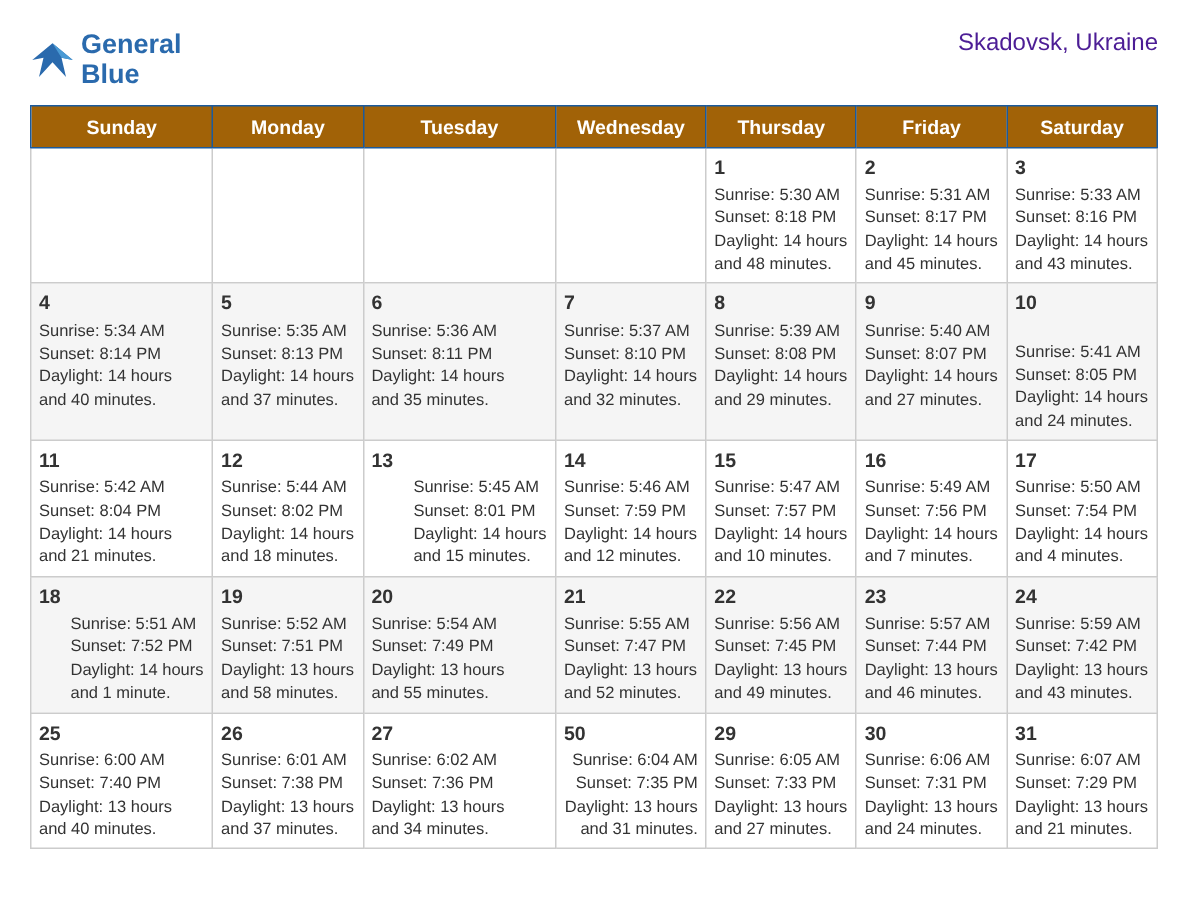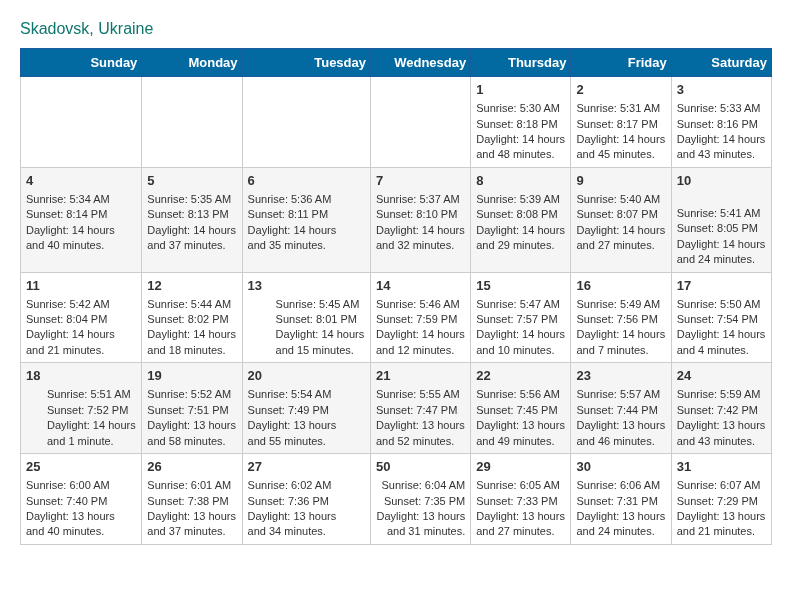--- a/index.html
+++ b/index.html
@@ -38,32 +38,32 @@
       text-align: right;
     }
     .main-title {
       font-size: 36px;
       font-weight: normal;
       color: #333;
       line-height: 1.1;
     }
     .subtitle {
       font-size: 16px;
-      color: #0f766e;
+      color: #4c1d95;
     }
     table {
       width: 100%;
       border-collapse: collapse;
       font-size: 11px;
     }
     thead tr th {
-      background-color: #0369a1;
+      background-color: #a16207;
       color: #fff;
       padding: 6px 4px;
-      text-align: right;
+      text-align: center;
       font-size: 13px;
       font-weight: bold;
       border: 1px solid #1a5a9d;
     }
     tbody tr td {
       border: 1px solid #ccc;
       vertical-align: top;
       padding: 4px 5px;
       min-height: 80px;
       height: 90px;
@@ -87,20 +87,30 @@
       color: #333;
     }
     .empty-cell {
       background-color: #f9f9f9;
     }
   </style>
 </head>
 <body>
 
 <div class="header">
+  <div class="logo">
+    <svg class="logo-bird" viewBox="0 0 40 40" xmlns="http://www.w3.org/2000/svg">
+      <polygon points="20,5 38,20 28,18 32,35 20,22 8,35 12,18 2,20" fill="#2a6aad"></polygon>
+      <polygon points="20,5 38,20 28,18" fill="#4a9ad4"></polygon>
+    </svg>
+    <div class="logo-text">
+      <span>General</span><br>
+      <span style="color:#2a6aad;">Blue</span>
+    </div>
+  </div>
   <div class="title-block">
     <div class="subtitle">Skadovsk, Ukraine</div>
   </div>
 </div>
 
 <table>
   <thead>
     <tr>
     <th>Sunday</th>
         <th>Monday</th>

